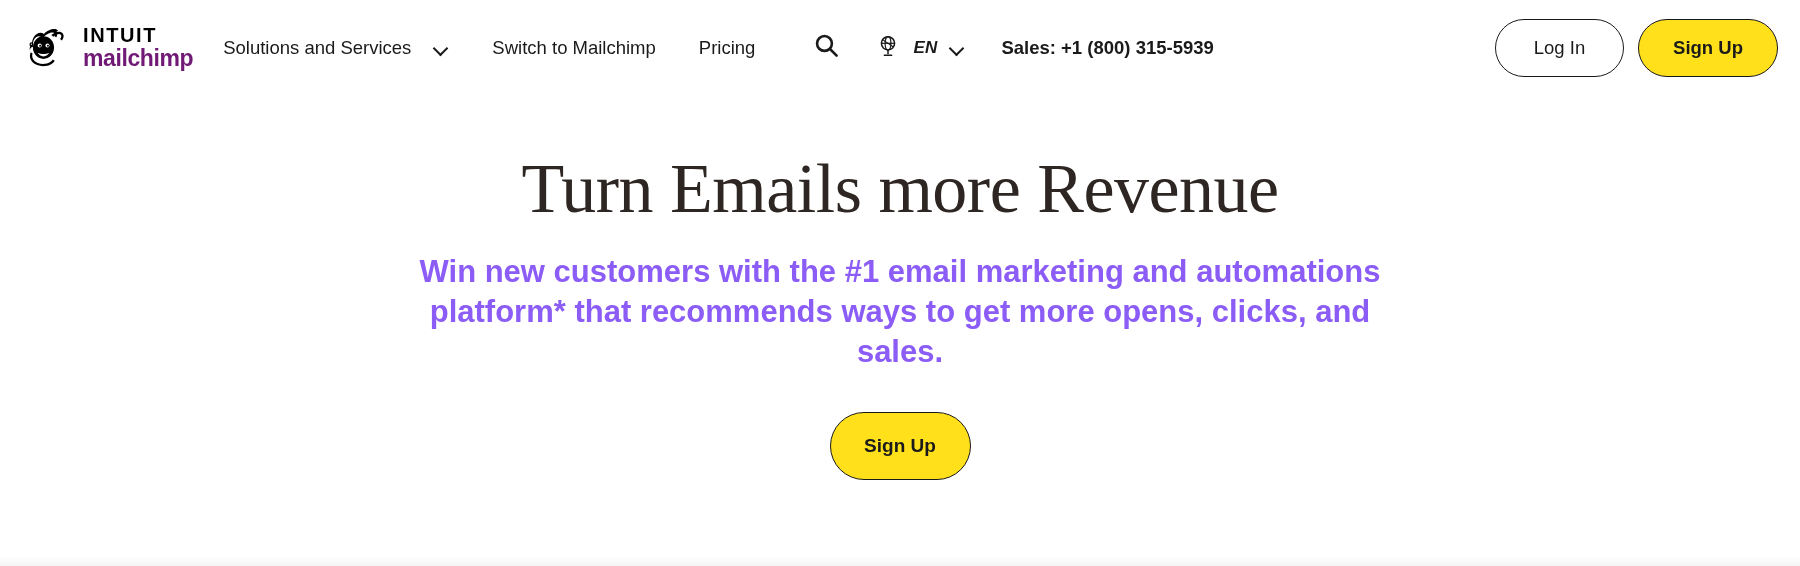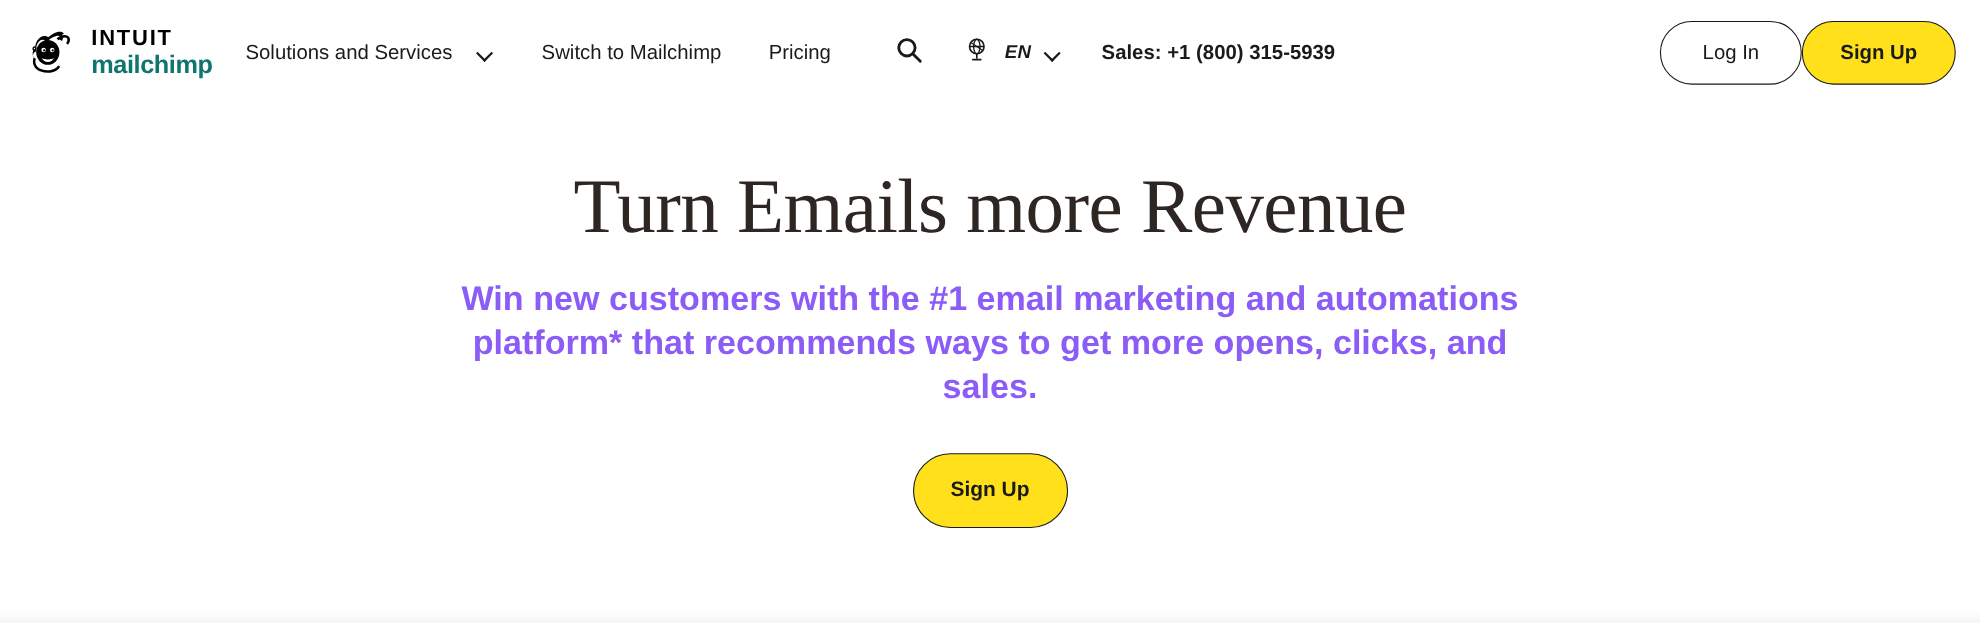--- a/index.html
+++ b/index.html
@@ -39,21 +39,21 @@
     font-size: 20px;
     font-weight: bold;
     letter-spacing: 1.6px;
     color: #000000;
     font-family: "Liberation Sans", sans-serif;
   }
   .logo-mailchimp {
     font-size: 23px;
     font-weight: bold;
     letter-spacing: -0.4px;
-    color: #0f766e;
+    color: #701a75;
     margin-top: 2px;
     font-family: "Liberation Sans", sans-serif;
     text-align: center;
   }
 
   .nav {
     display: flex;
     align-items: center;
     flex: 1 1 auto;
     gap: 0px;
@@ -118,20 +118,21 @@
     font-weight: bold;
     color: #1a1a1a;
     white-space: nowrap;
     margin-right: 30px;
     cursor: pointer;
   }
 
   .actions {
     display: flex;
     align-items: center;
+    gap: 14px;
     flex: 0 0 auto;
     margin-left: auto;
   }
 
   .btn {
     display: inline-flex;
     align-items: center;
     justify-content: center;
     border-radius: 999px;
     font-size: 18.5px;

